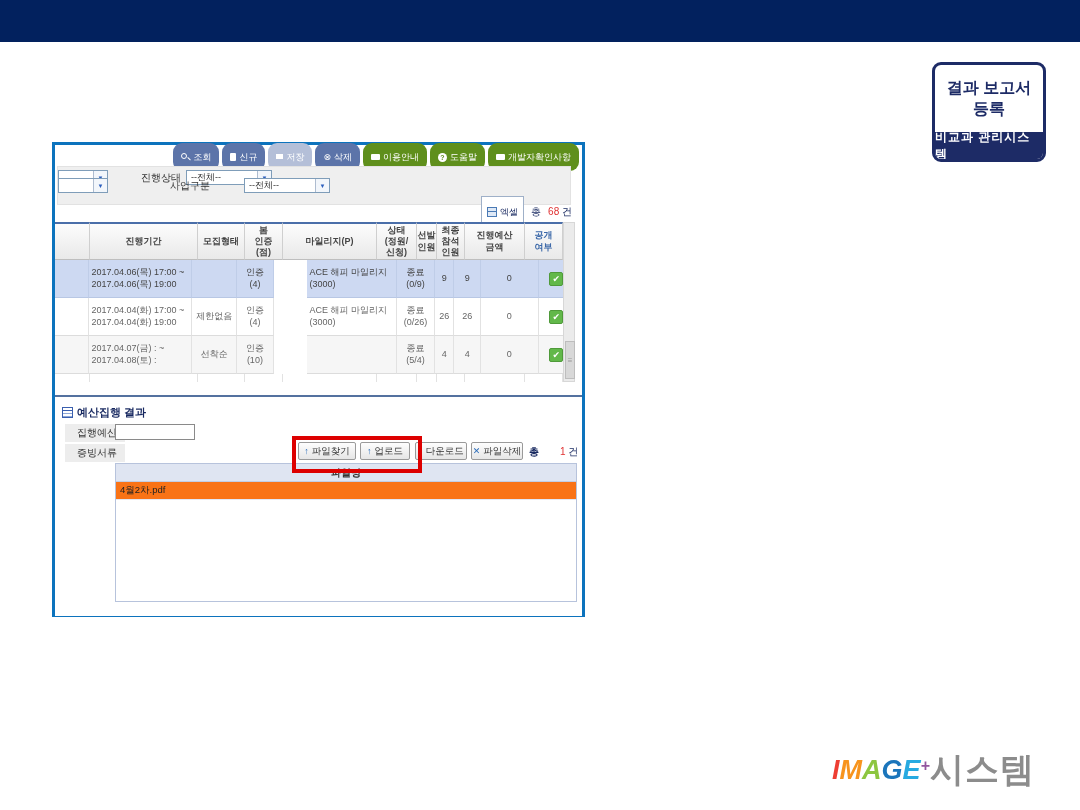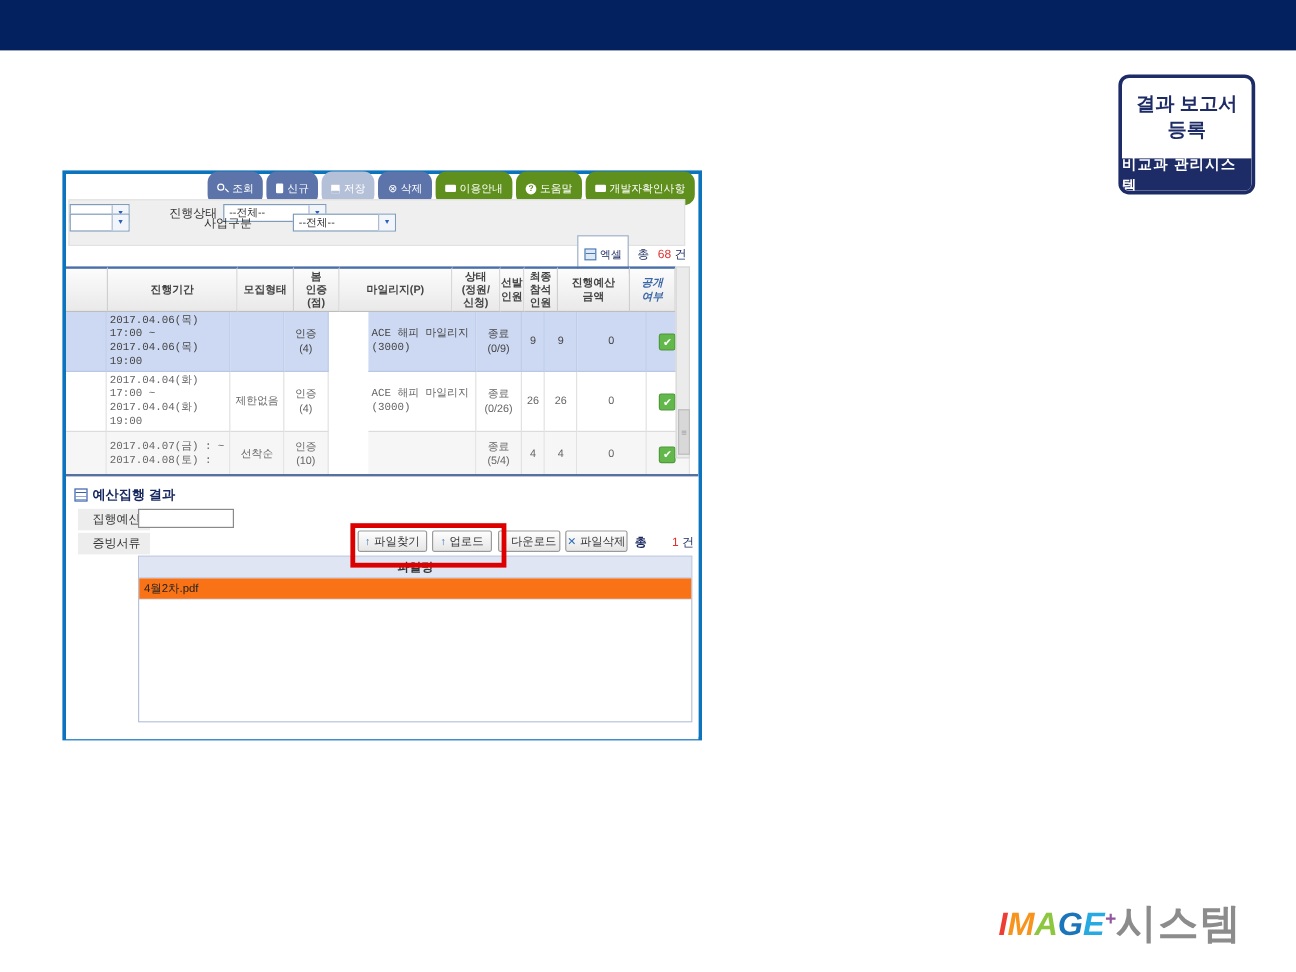--- a/index.html
+++ b/index.html
@@ -60,24 +60,24 @@
   .count-red{color:#e03131;}
 
   
   .dtable{position:absolute;left:0;top:77px;width:520px;}
   .trow{display:flex;}
   .cell{box-sizing:border-box;border-right:1px solid #e2e2e2;border-bottom:1px solid #dcdcdc;
         display:flex;align-items:center;justify-content:center;text-align:center;
         white-space:pre-line;line-height:1.25;font-size:9px;color:#666;min-height:38px;}
   .thead .cell{border-top:2px solid #4a6ea9;background:linear-gradient(#fcfcfc,#e9e9e9);
                border-right:1px solid #cfcfcf;border-bottom:1px solid #bebebe;color:#444;font-weight:bold;}
-  .thead .cell.pub{color:#3a67a8;font-style:italic;}
+  .thead .cell.pub{color:#3a67a8;}
   .c0{width:35px;} .c1{width:108px;} .c2{width:47px;} .c3{width:38px;} .c4{width:94px;}
   .c5{width:40px;} .c6{width:20px;} .c7{width:28px;} .c8{width:60px;} .c9{width:38px;}
-  .cell.left{justify-content:flex-start;text-align:left;padding:2px 3px;font-family:Liberation Mono, monospace;}
+  .cell.left{justify-content:flex-start;text-align:left;padding:2px 3px;}
   .cell.wrap{word-break:break-all;margin-left:33px;}
   .trow.selected .cell{background:#cdd9f2;color:#444;border-right:1px solid #bfcde8;border-bottom:1px solid #b8c7e4;}
   .trow.alt .cell{background:#f6f6f6;}
   .trow.partial .cell{min-height:8px;border-bottom:none;}
   .check{width:12px;height:12px;background:#62b84a;border:1px solid #4f9a3a;border-radius:2px;
          color:#fff;font-size:9px;line-height:12px;display:inline-block;text-align:center;cursor:pointer;}
 
   
   .vscroll{position:absolute;left:508px;top:77px;width:12px;height:160px;background:#ebebeb;
            border:1px solid #d7d7d7;box-sizing:border-box;}

